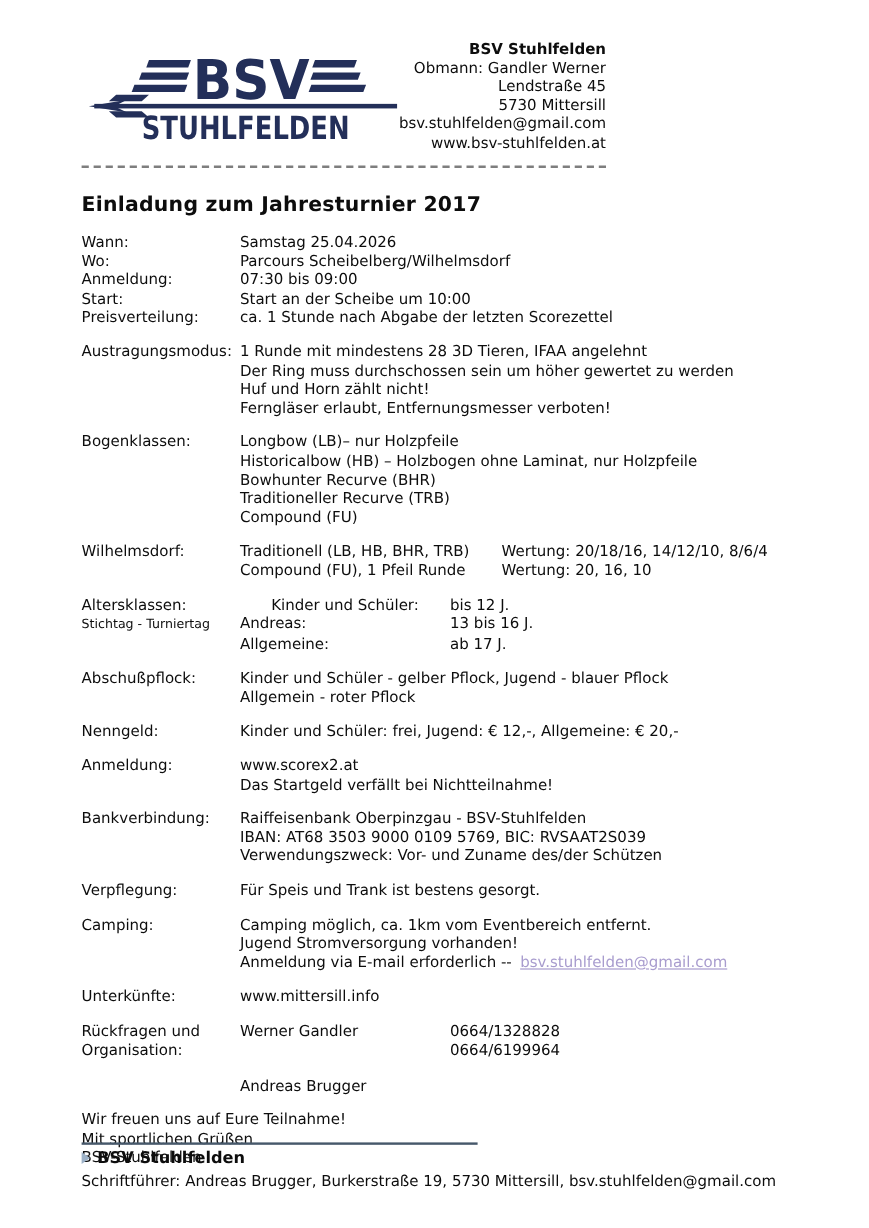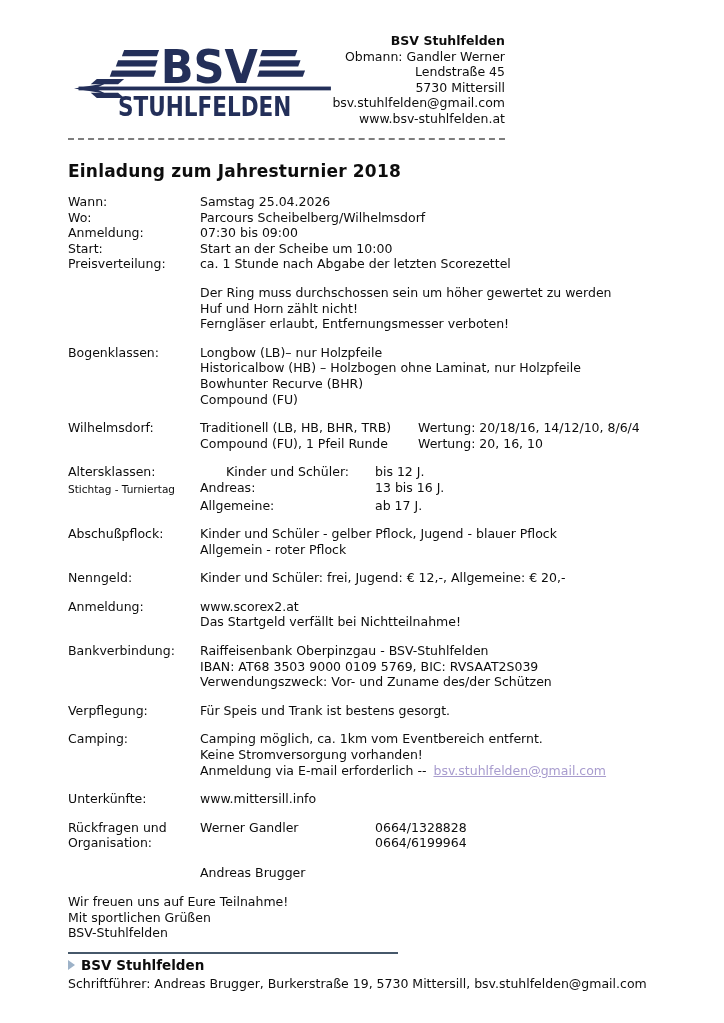--- a/index.html
+++ b/index.html
@@ -75,21 +75,21 @@
           <div>Lendstraße 45</div>
           <div>5730 Mittersill</div>
           <div>bsv.stuhlfelden@gmail.com</div>
           <div>www.bsv-stuhlfelden.at</div>
         </div>
     </div>
   </div>
 
   <div class="dashed-rule"></div>
 
-  <div class="title">Einladung zum Jahresturnier 2018</div>
+  <div class="title">Einladung zum Jahresturnier 2017</div>
 
   <div id="body-blocks">
       <div class="group">
         <div class="row">
           <div class="label">Wann:</div>
           <div class="cell flex">Samstag 25.04.2026</div>
         </div>
         <div class="row">
           <div class="label">Wo:</div>
           <div class="cell flex">Parcours Scheibelberg/Wilhelmsdorf</div>
@@ -102,20 +102,24 @@
           <div class="label">Start:</div>
           <div class="cell flex">Start an der Scheibe um 10:00</div>
         </div>
         <div class="row">
           <div class="label">Preisverteilung:</div>
           <div class="cell flex">ca. 1 Stunde nach Abgabe der letzten Scorezettel</div>
         </div>
       </div>
       <div class="group">
         <div class="row">
+          <div class="label">Austragungsmodus:</div>
+          <div class="cell flex">1 Runde mit mindestens 28 3D Tieren, IFAA angelehnt</div>
+        </div>
+        <div class="row">
           <div class="label"></div>
           <div class="cell flex">Der Ring muss durchschossen sein um höher gewertet zu werden</div>
         </div>
         <div class="row">
           <div class="label"></div>
           <div class="cell flex">Huf und Horn zählt nicht!</div>
         </div>
         <div class="row">
           <div class="label"></div>
           <div class="cell flex">Ferngläser erlaubt, Entfernungsmesser verboten!</div>
@@ -129,20 +133,21 @@
         <div class="row">
           <div class="label"></div>
           <div class="cell flex">Historicalbow (HB) – Holzbogen ohne Laminat, nur Holzpfeile</div>
         </div>
         <div class="row">
           <div class="label"></div>
           <div class="cell flex">Bowhunter Recurve (BHR)</div>
         </div>
         <div class="row">
           <div class="label"></div>
+          <div class="cell flex">Traditioneller Recurve (TRB)</div>
         </div>
         <div class="row">
           <div class="label"></div>
           <div class="cell flex">Compound (FU)</div>
         </div>
       </div>
       <div class="group">
         <div class="row">
           <div class="label">Wilhelmsdorf:</div>
           <div class="cell" style="flex: 0 0 218px;">Traditionell (LB, HB, BHR, TRB)</div>
@@ -220,21 +225,21 @@
           <div class="cell flex">Für Speis und Trank ist bestens gesorgt.</div>
         </div>
       </div>
       <div class="group">
         <div class="row">
           <div class="label">Camping:</div>
           <div class="cell flex">Camping möglich, ca. 1km vom Eventbereich entfernt.</div>
         </div>
         <div class="row">
           <div class="label"></div>
-          <div class="cell flex">Keine Stromversorgung vorhanden!</div>
+          <div class="cell flex">Jugend Stromversorgung vorhanden!</div>
         </div>
         <div class="row">
           <div class="label"></div>
           <div class="cell flex">Anmeldung via E-mail erforderlich --<a href="#" class="mail-link" style="color: rgb(168, 156, 206);">bsv.stuhlfelden@gmail.com</a></div>
         </div>
       </div>
       <div class="group">
         <div class="row">
           <div class="label">Unterkünfte:</div>
           <div class="cell flex">www.mittersill.info</div>

